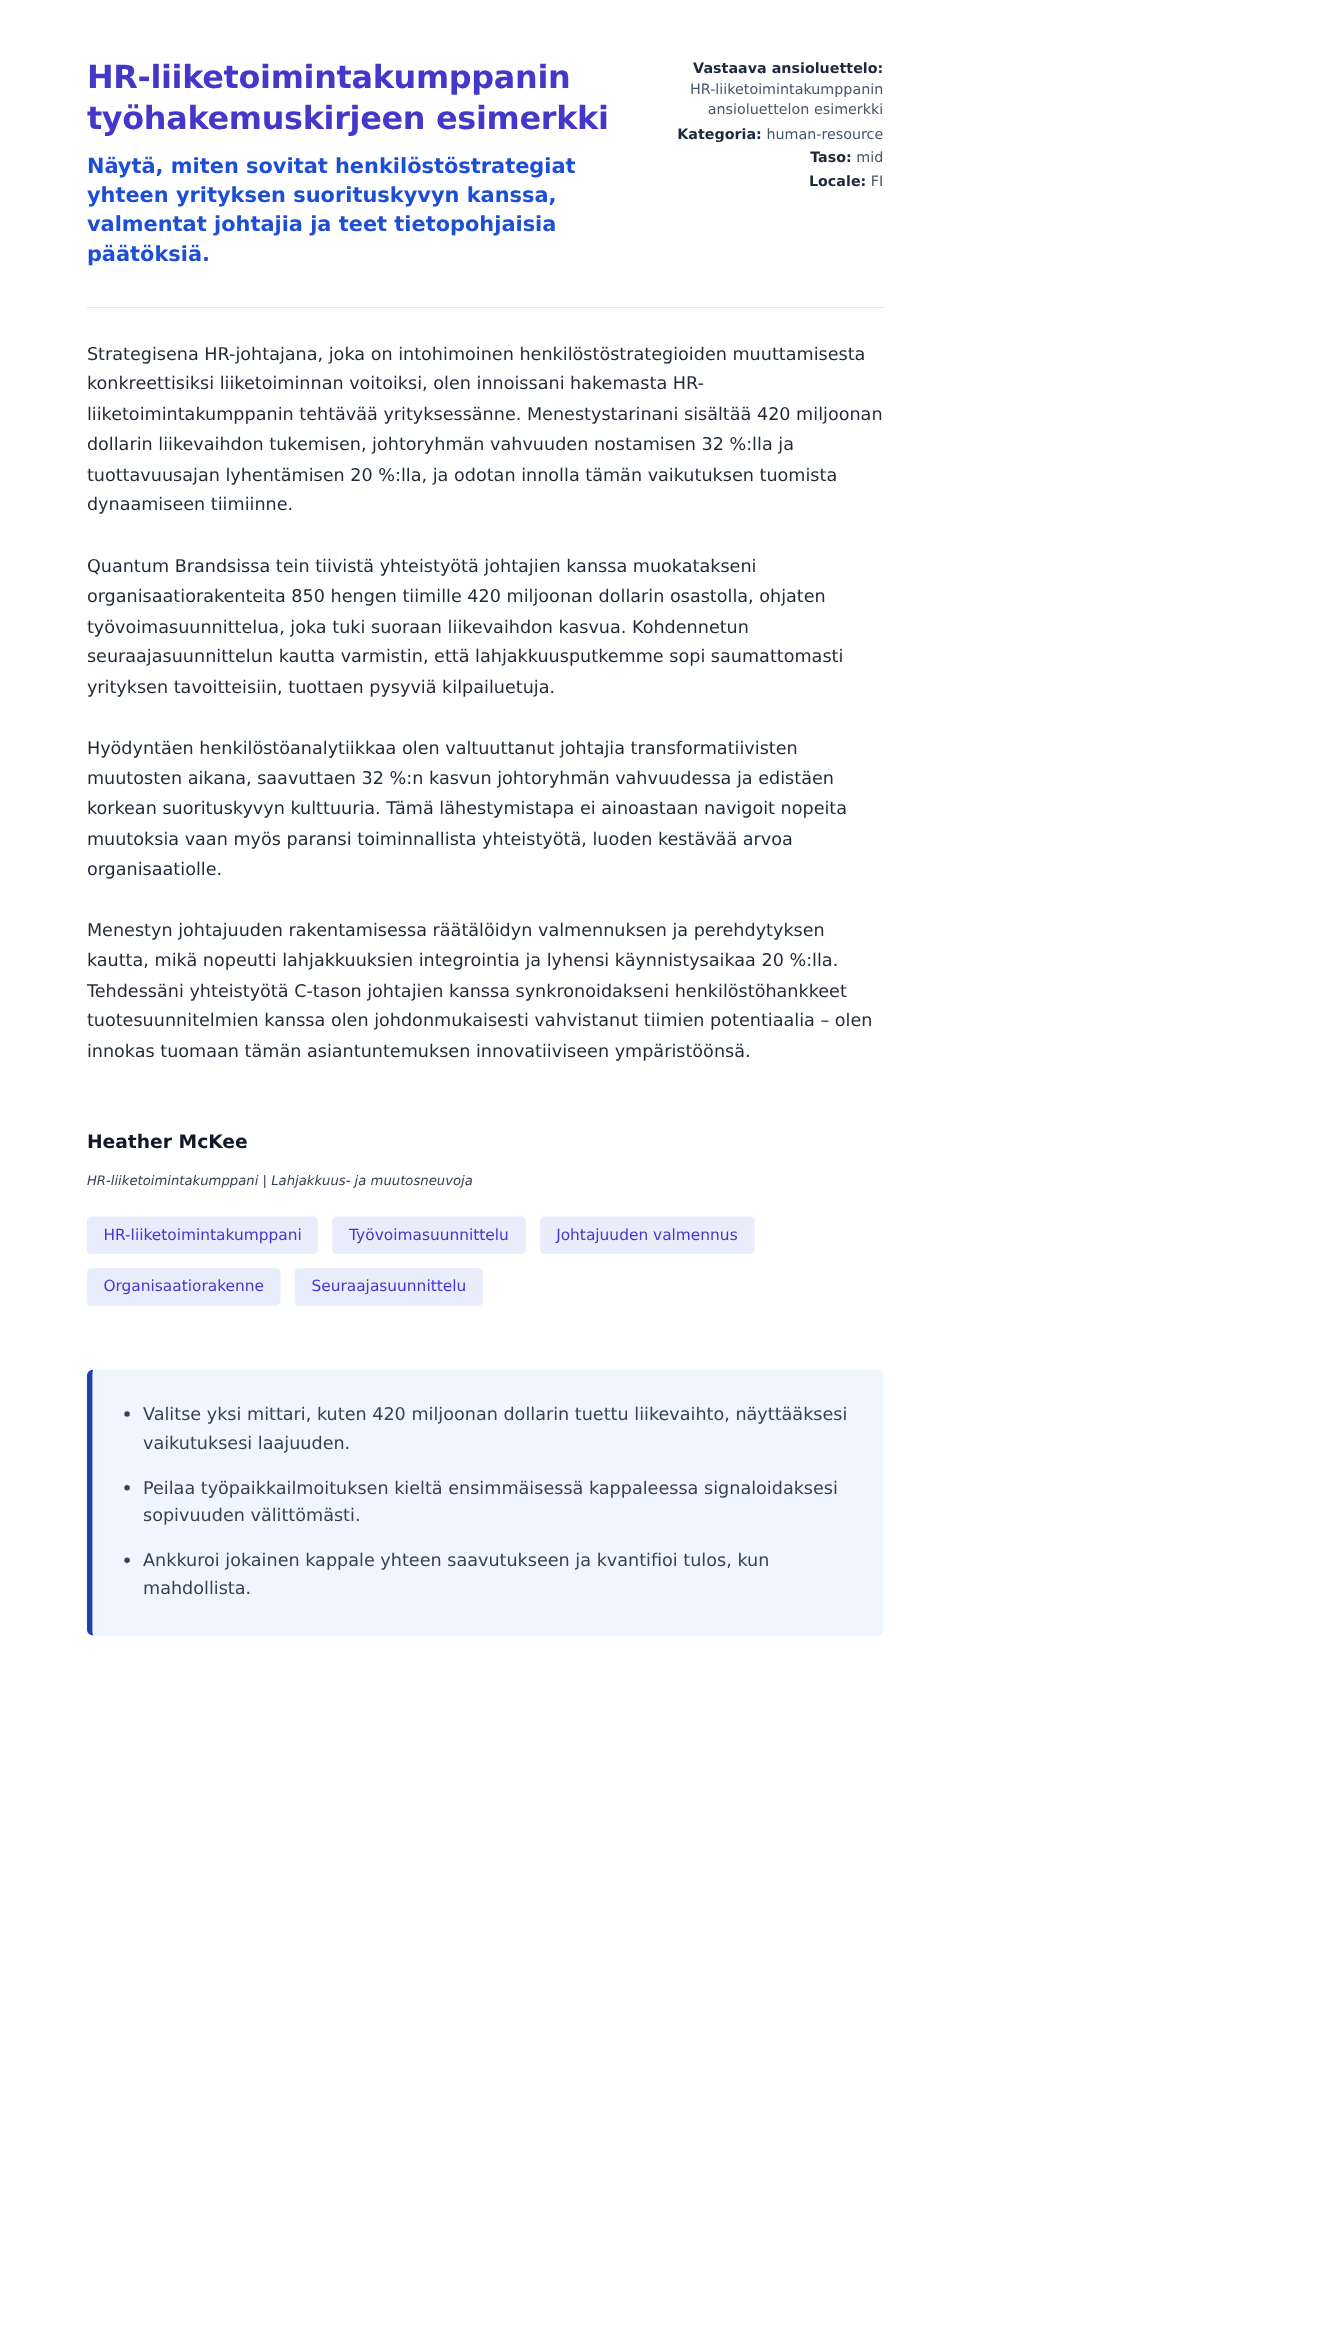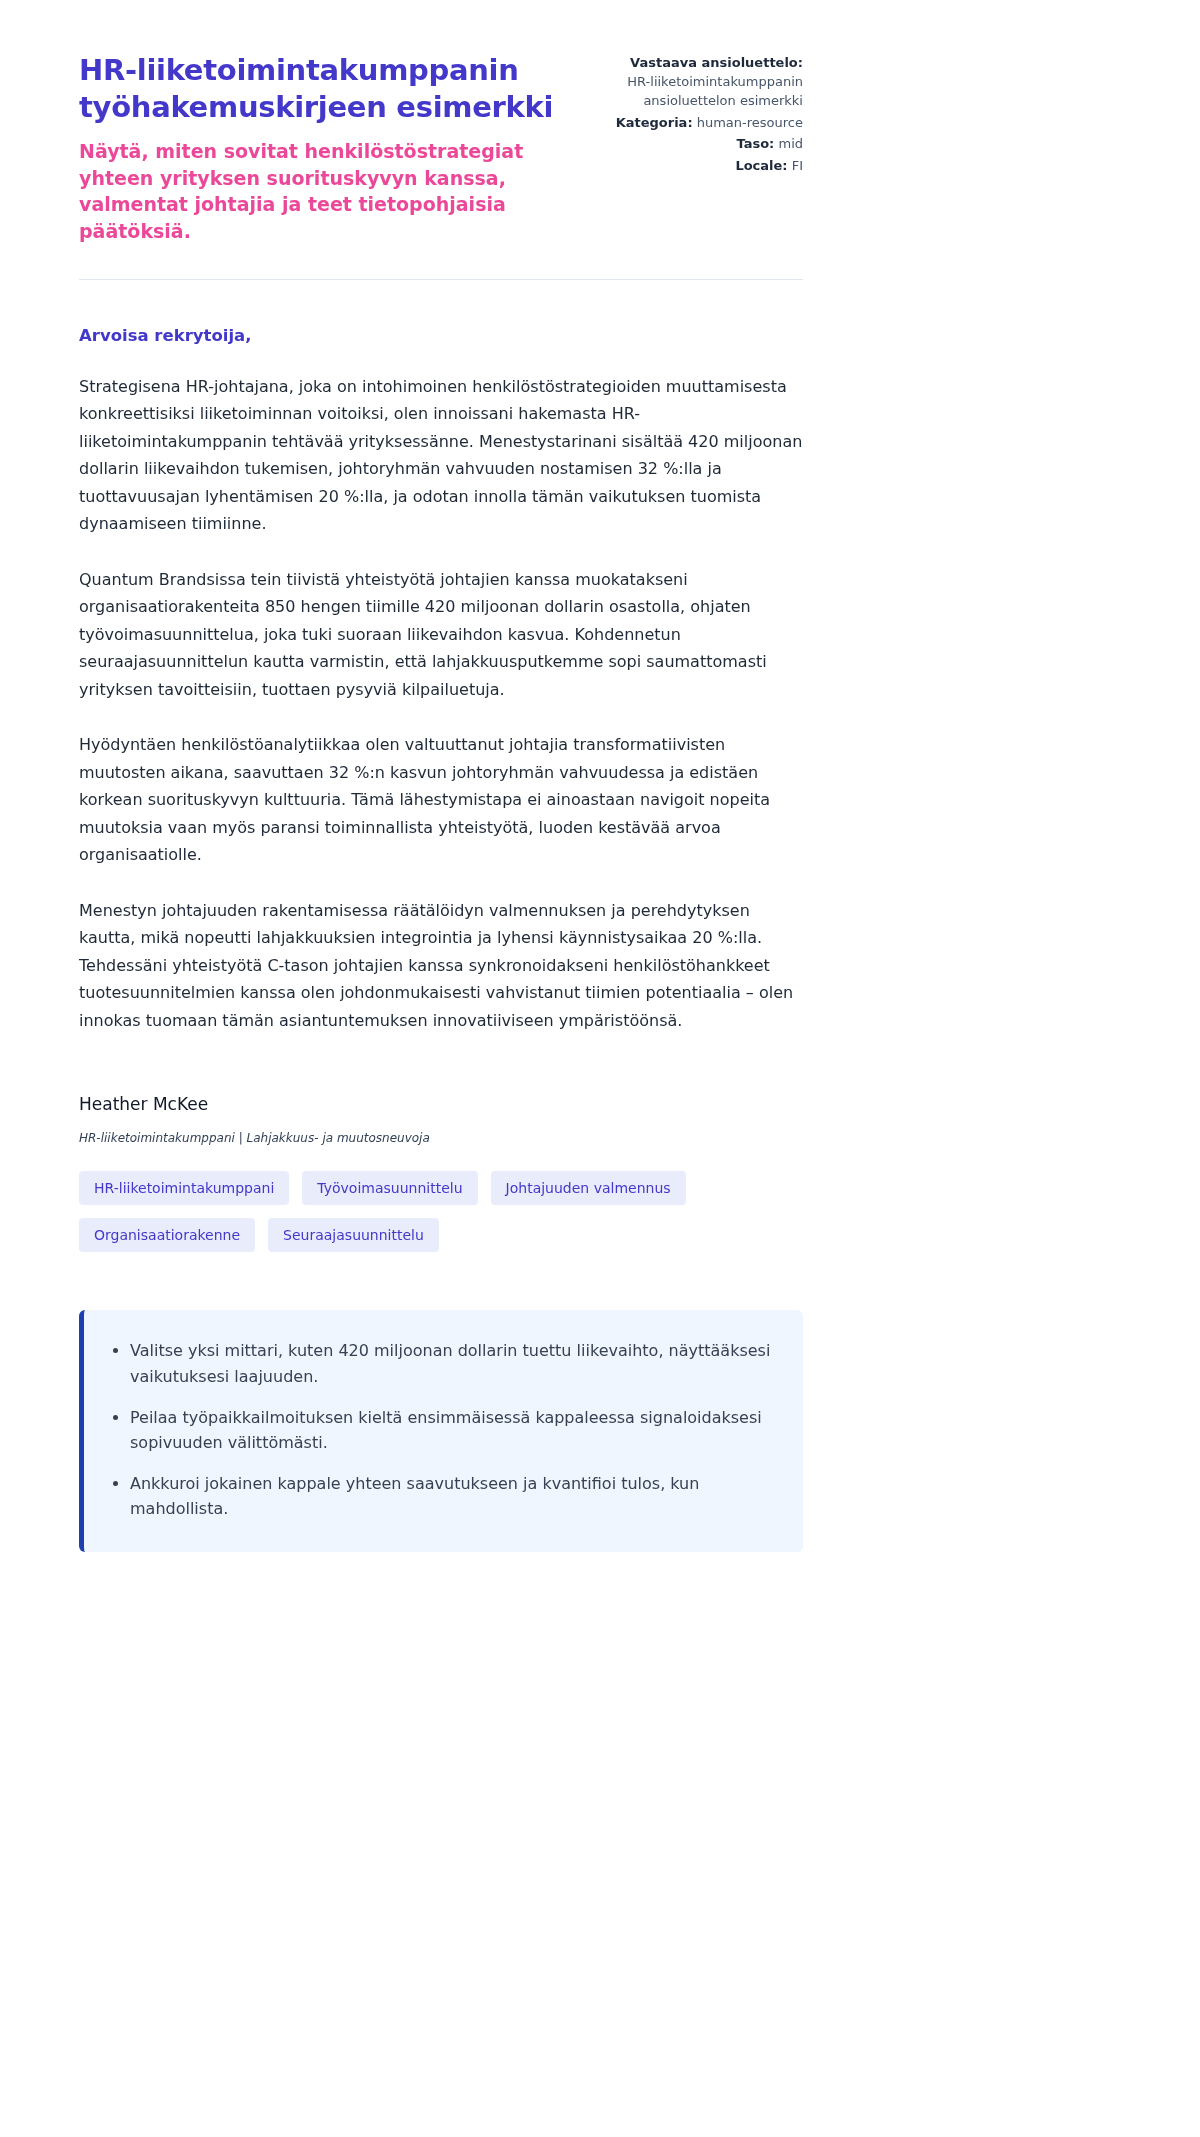--- a/index.html
+++ b/index.html
@@ -30,21 +30,21 @@
   .title {
     margin: 0 0 12px 0;
     color: #4338ca;
     font-size: 29px;
     font-weight: bold;
     line-height: 1.28;
     letter-spacing: -0.3px;
   }
   .subtitle {
     margin: 0;
-    color: #ec4899;
+    color: #1d4ed8;
     font-size: 19px;
     font-weight: bold;
     line-height: 1.4;
   }
   .meta {
     flex: 0 0 auto;
     width: 196px;
     text-align: right;
     font-size: 13px;
     line-height: 1.45;
@@ -69,21 +69,21 @@
   }
   .paragraph {
     margin: 28px 0 0 0;
     font-size: 16px;
     line-height: 1.72;
     color: #1f2937;
   }
   .signature-name {
     margin-top: 60px;
     font-size: 17px;
-    font-weight: normal;
+    font-weight: bold;
     color: #111827;
   }
   .signature-role {
     margin-top: 13px;
     font-size: 12px;
     color: #334155;
     font-style: italic;
   }
 
   
@@ -157,21 +157,20 @@
         <div class="meta-row">
           <span class="label">Locale:</span>
           <span>FI</span>
         </div>
       </div>
     </div>
 
     <hr class="divider">
 
     <div>
-      <p class="greeting">Arvoisa rekrytoija,</p>
       <p class="paragraph">Strategisena HR-johtajana, joka on intohimoinen henkilöstöstrategioiden muuttamisesta konkreettisiksi liiketoiminnan voitoiksi, olen innoissani hakemasta HR-liiketoimintakumppanin tehtävää yrityksessänne. Menestystarinani sisältää 420 miljoonan dollarin liikevaihdon tukemisen, johtoryhmän vahvuuden nostamisen 32 %:lla ja tuottavuusajan lyhentämisen 20 %:lla, ja odotan innolla tämän vaikutuksen tuomista dynaamiseen tiimiinne.</p>
       <p class="paragraph">Quantum Brandsissa tein tiivistä yhteistyötä johtajien kanssa muokatakseni organisaatiorakenteita 850 hengen tiimille 420 miljoonan dollarin osastolla, ohjaten työvoimasuunnittelua, joka tuki suoraan liikevaihdon kasvua. Kohdennetun seuraajasuunnittelun kautta varmistin, että lahjakkuusputkemme sopi saumattomasti yrityksen tavoitteisiin, tuottaen pysyviä kilpailuetuja.</p>
       <p class="paragraph">Hyödyntäen henkilöstöanalytiikkaa olen valtuuttanut johtajia transformatiivisten muutosten aikana, saavuttaen 32 %:n kasvun johtoryhmän vahvuudessa ja edistäen korkean suorituskyvyn kulttuuria. Tämä lähestymistapa ei ainoastaan navigoit nopeita muutoksia vaan myös paransi toiminnallista yhteistyötä, luoden kestävää arvoa organisaatiolle.</p>
       <p class="paragraph">Menestyn johtajuuden rakentamisessa räätälöidyn valmennuksen ja perehdytyksen kautta, mikä nopeutti lahjakkuuksien integrointia ja lyhensi käynnistysaikaa 20 %:lla. Tehdessäni yhteistyötä C-tason johtajien kanssa synkronoidakseni henkilöstöhankkeet tuotesuunnitelmien kanssa olen johdonmukaisesti vahvistanut tiimien potentiaalia – olen innokas tuomaan tämän asiantuntemuksen innovatiiviseen ympäristöönsä.</p>
       <p class="signature-name">Heather McKee</p>
       <p class="signature-role">HR-liiketoimintakumppani | Lahjakkuus- ja muutosneuvoja</p>
     </div>
 
     <div class="tags">
       <span class="tag">HR-liiketoimintakumppani</span>

